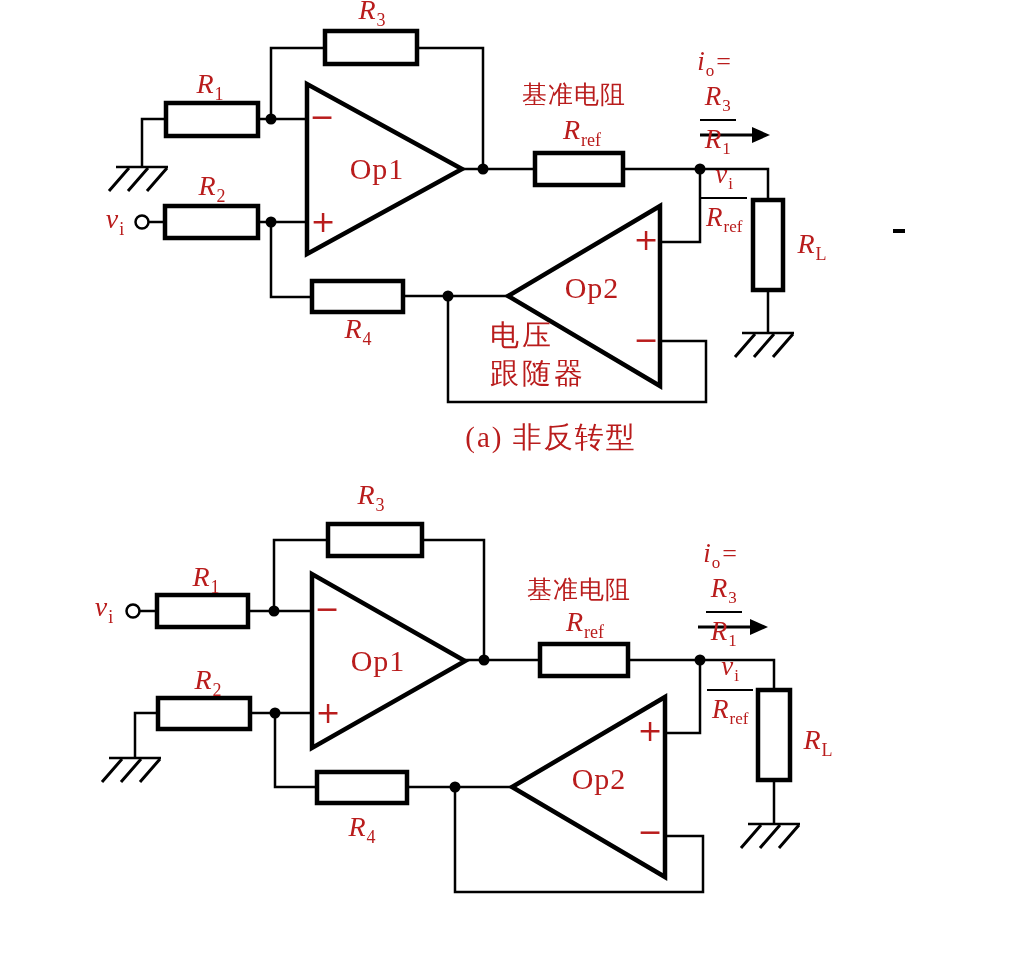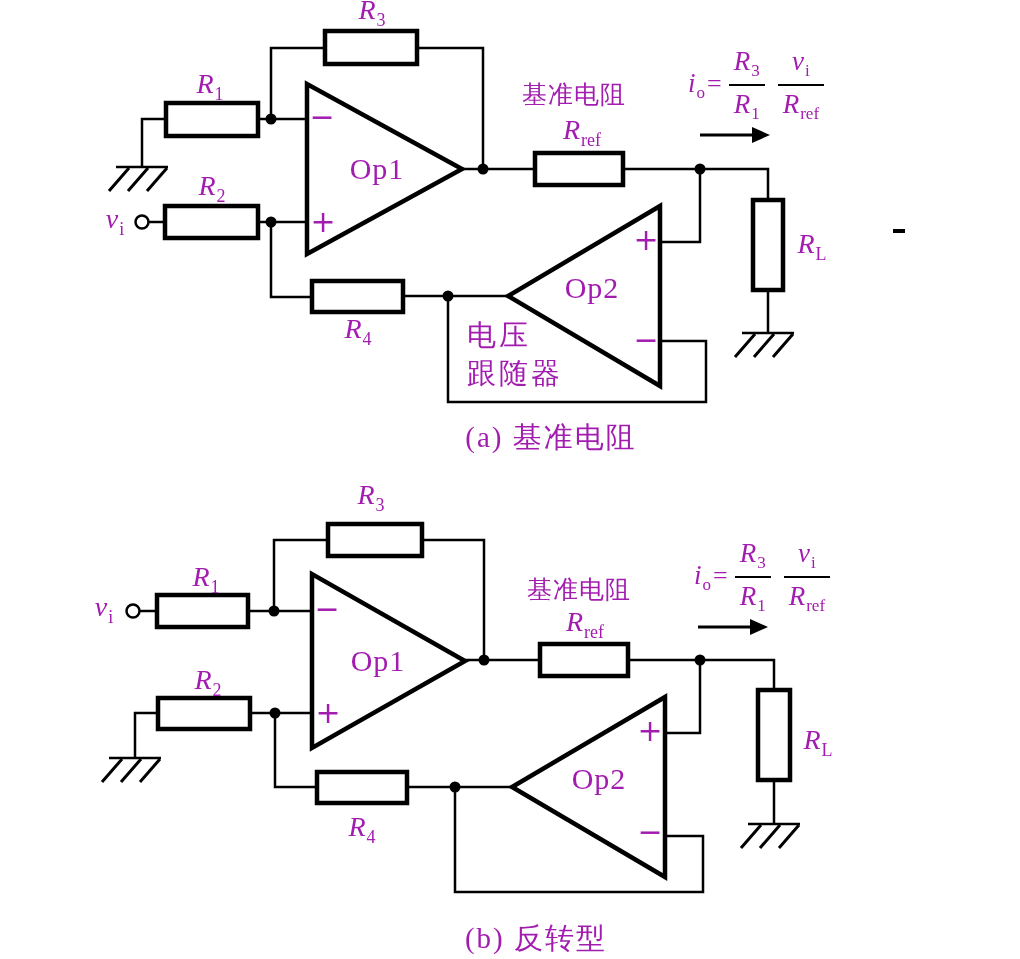--- a/index.html
+++ b/index.html
@@ -1,33 +1,33 @@
 <!DOCTYPE html>
 <html><head>
 <meta charset="utf-8">
 <style>
   html,body{margin:0;padding:0;background:#fff;}
   #stage{position:relative;width:1020px;height:959px;background:#ffffff;overflow:hidden;
-         font-family:"Liberation Serif",serif;color:#a21caf;}
+         font-family:"Liberation Serif",serif;color:#b91c1c;}
   #wires{position:absolute;left:0;top:0;}
   .lbl{position:absolute;transform:translate(-50%,-50%);font-family:"Liberation Serif",serif;
        font-style:italic;font-size:28px;white-space:nowrap;line-height:1;}
   .lbl .sub{font-style:normal;font-size:18px;vertical-align:-7px;margin-left:1px;}
   .op{font-style:normal;font-size:30px;letter-spacing:1px;}
   .cn{font-style:normal;font-size:25px;letter-spacing:1px;}
   .sign{font-style:normal;font-size:30px;font-family:"DejaVu Sans",sans-serif;}
   .caption{font-style:normal;font-size:29px;letter-spacing:2px;}
   .follower{position:absolute;font-family:"Liberation Serif",serif;font-size:29px;
             letter-spacing:3px;line-height:38px;white-space:nowrap;}
   .eqs{position:absolute;font-family:"Liberation Serif",serif;font-style:italic;
        font-size:26px;line-height:33px;white-space:nowrap;}
   .eqs .sub{font-style:normal;font-size:17px;vertical-align:-6px;}
   .eqs .upright{font-style:normal;}
   .formula{position:absolute;display:flex;align-items:center;
-           font-family:"Liberation Serif",serif;font-style:italic;font-size:27px;}
+           font-family:"Liberation Serif",serif;font-style:italic;font-size:27px;flex-direction:column;}
   .formula .sub{font-style:normal;font-size:17px;vertical-align:-6px;margin-left:1px;}
   .formula .eqsign{font-style:normal;font-size:26px;margin:0 7px 0 2px;}
   .frac{display:inline-flex;flex-direction:column;align-items:center;text-align:center;}
   .frac .num{padding:0 5px 3px;}
   .frac .den{border-top:2.5px solid #000;padding:3px 5px 0;}
   .frac + .frac{margin-left:13px;}
 </style>
 </head>
 <body>
 
@@ -154,37 +154,37 @@
   <div class="lbl" style="left:115px;top:221px"><span>v</span><span class="sub">i</span></div>
   <div class="lbl op" style="left:377px;top:169px"><span>Op1</span></div>
   <div class="lbl sign" style="left:322px;top:117px"><span>−</span></div>
   <div class="lbl sign" style="left:323px;top:222px"><span>+</span></div>
   <div class="lbl cn" style="left:574px;top:94px"><span>基准电阻</span></div>
   <div class="lbl" style="left:582px;top:132px"><span>R</span><span class="sub">ref</span></div>
   <div class="lbl" style="left:812px;top:246px"><span>R</span><span class="sub">L</span></div>
   <div class="lbl op" style="left:592px;top:288px"><span>Op2</span></div>
   <div class="lbl sign" style="left:646px;top:240px"><span>+</span></div>
   <div class="lbl sign" style="left:646px;top:340px"><span>−</span></div>
-  <div class="follower" style="left:467px;top:316px">
+  <div class="follower" style="left:490px;top:316px">
     <div>电压</div>
     <div>跟随器</div>
   </div>
   <div class="lbl" style="left:358px;top:331px"><span>R</span><span class="sub">4</span></div>
   <div class="formula" style="left:688px;top:46px">
     <span><span>i</span><span class="sub">o</span><span class="eqsign">=</span></span>
     <span class="frac">
       <span class="num"><span>R</span><span class="sub">3</span></span>
       <span class="den"><span>R</span><span class="sub">1</span></span>
     </span>
     <span class="frac">
       <span class="num"><span>v</span><span class="sub">i</span></span>
       <span class="den"><span>R</span><span class="sub">ref</span></span>
     </span>
   </div>
-  <div class="lbl caption" style="left:551px;top:437px"><span>(a) 基准电阻</span></div>
+  <div class="lbl caption" style="left:551px;top:437px"><span>(a) 非反转型</span></div>
 
   <div class="lbl" style="left:371px;top:497px"><span>R</span><span class="sub">3</span></div>
   <div class="lbl" style="left:206px;top:579px"><span>R</span><span class="sub">1</span></div>
   <div class="lbl" style="left:208px;top:682px"><span>R</span><span class="sub">2</span></div>
   <div class="lbl" style="left:104px;top:609px"><span>v</span><span class="sub">i</span></div>
   <div class="lbl op" style="left:378px;top:661px"><span>Op1</span></div>
   <div class="lbl sign" style="left:327px;top:609px"><span>−</span></div>
   <div class="lbl sign" style="left:328px;top:713px"><span>+</span></div>
   <div class="lbl cn" style="left:579px;top:589px"><span>基准电阻</span></div>
   <div class="lbl" style="left:585px;top:624px"><span>R</span><span class="sub">ref</span></div>
@@ -197,15 +197,14 @@
     <span><span>i</span><span class="sub">o</span><span class="eqsign">=</span></span>
     <span class="frac">
       <span class="num"><span>R</span><span class="sub">3</span></span>
       <span class="den"><span>R</span><span class="sub">1</span></span>
     </span>
     <span class="frac">
       <span class="num"><span>v</span><span class="sub">i</span></span>
       <span class="den"><span>R</span><span class="sub">ref</span></span>
     </span>
   </div>
-  <div class="lbl caption" style="left:536px;top:938px"><span>(b) 反转型</span></div>
 
 </div>
 
 </body></html>

